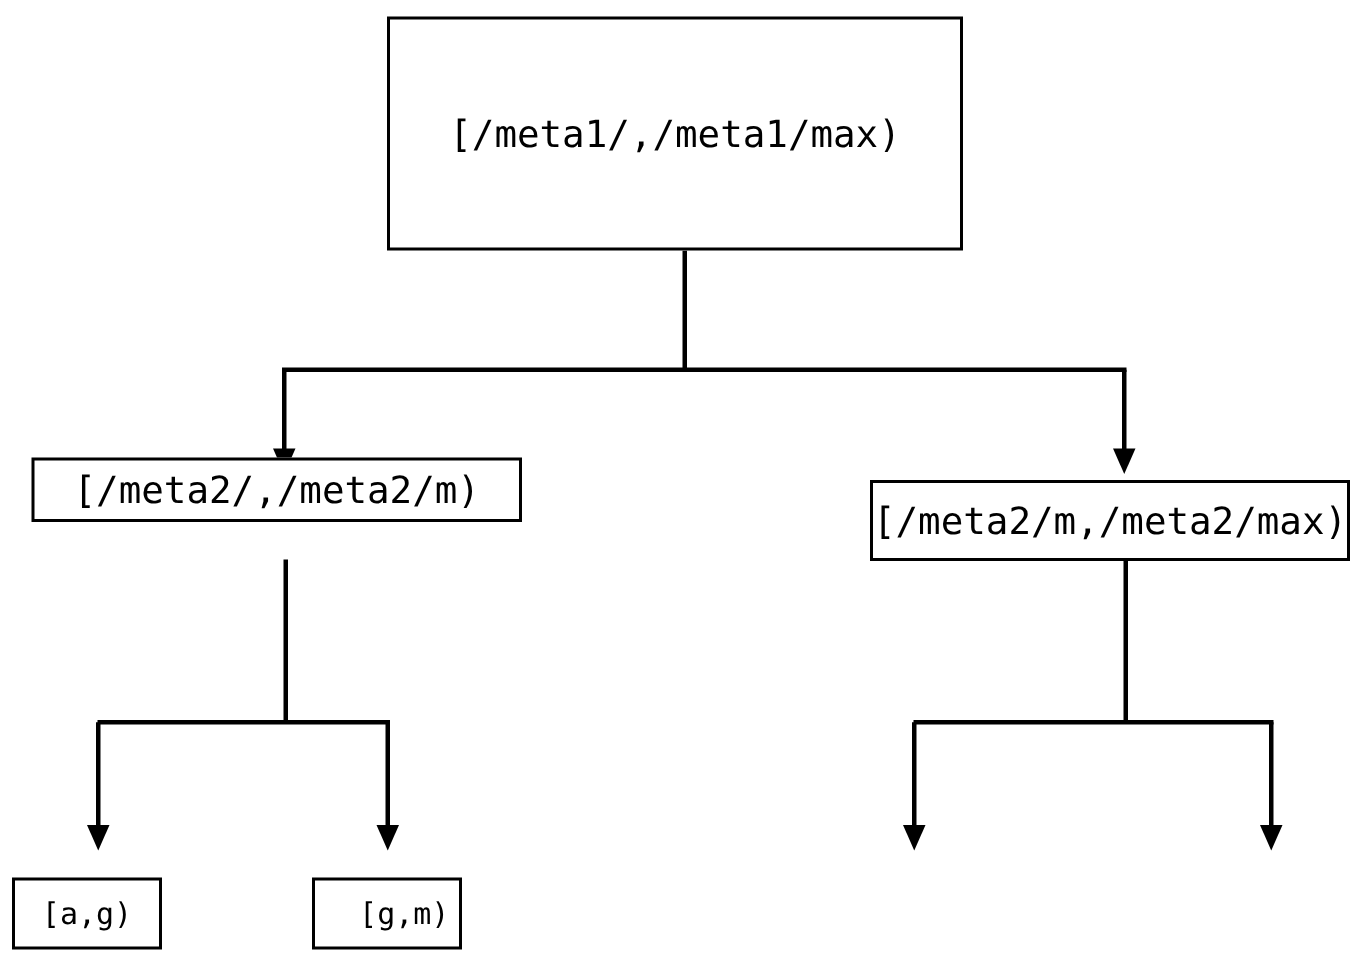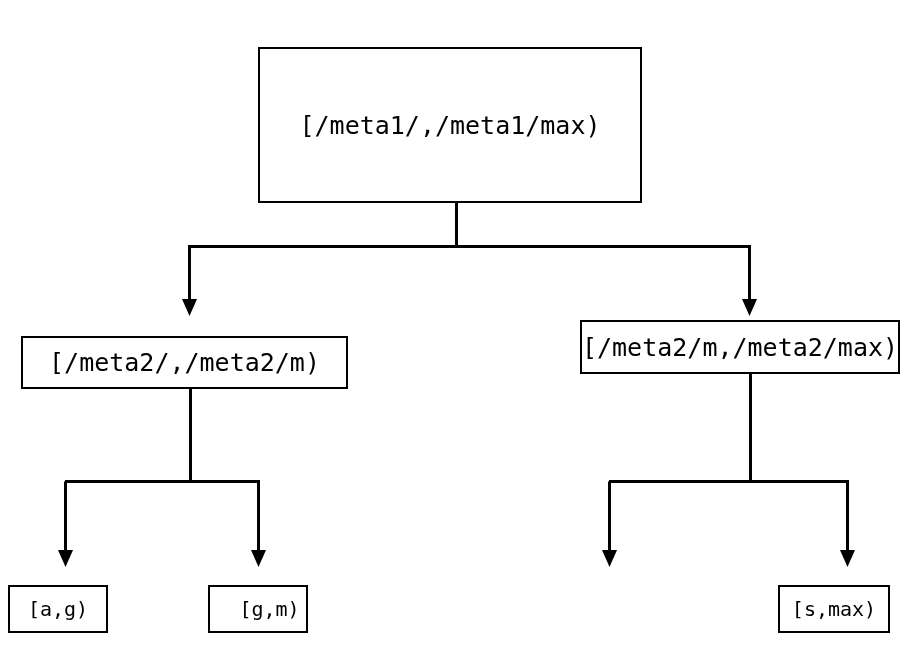--- a/index.html
+++ b/index.html
@@ -75,38 +75,35 @@
     <g stroke="#000000" stroke-width="3" fill="none">
       <line x1="750.5" y1="373" x2="750.5" y2="481.5" stroke-width="3"></line>
       <line x1="609" y1="481.5" x2="849" y2="481.5" stroke-width="3"></line>
       <line x1="609.5" y1="481.5" x2="609.5" y2="551" stroke-width="3"></line>
       <line x1="847.5" y1="481.5" x2="847.5" y2="551" stroke-width="3"></line>
     </g>
     <polygon points="602,550 617,550 609.5,567" fill="#000000" stroke="none"></polygon>
     <polygon points="840,550 855,550 847.5,567" fill="#000000" stroke="none"></polygon>
   </svg>
 
-  <div class="node-box level-root" style="left:258px; top:11px; width:384px; height:156px;margin-top:36px;">
+  <div class="node-box level-root" style="left:258px; top:11px; width:384px; height:156px;">
     <span class="node-label">[/meta1/,/meta1/max)</span>
   </div>
 
-  <div class="node-box level-mid" style="left:21px; top:336px; width:327px; height:53px;">
+  <div class="node-box level-mid" style="left:21px; top:305px; width:327px; height:43px;">
     <span class="node-label">[/meta2/,/meta2/m)</span>
   </div>
 
   <div class="node-box level-mid" style="left:580px; top:320px; width:320px; height:54px;">
     <span class="node-label">[/meta2/m,/meta2/max)</span>
   </div>
 
   <div class="node-box level-leaf" style="left:8px; top:585px; width:100px; height:48px;">
     <span class="node-label">[a,g)</span>
   </div>
 
   <div class="node-box level-leaf" style="left:208px; top:585px; width:100px; height:48px;padding-left:23px;">
     <span class="node-label">[g,m)</span>
   </div>
 
 
-  <div class="node-box level-leaf" style="left:778px; top:585px; width:112px; height:48px;">
-    <span class="node-label">[s,max)</span>
-  </div>
 
 </div>
 
 </body></html>

